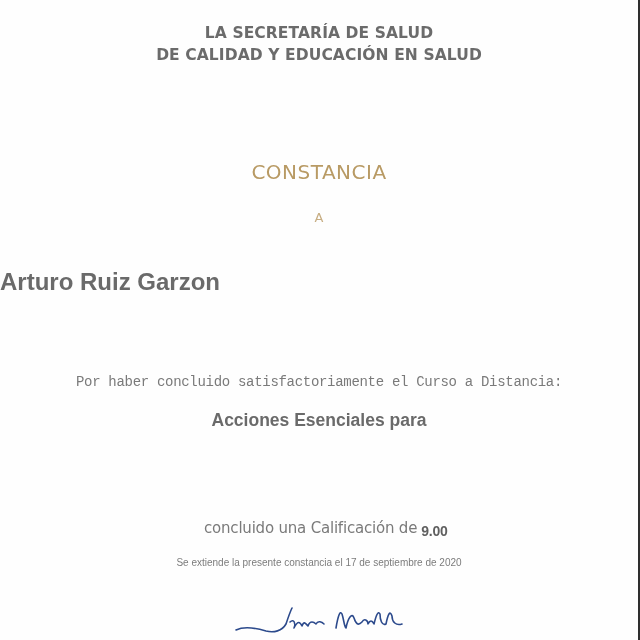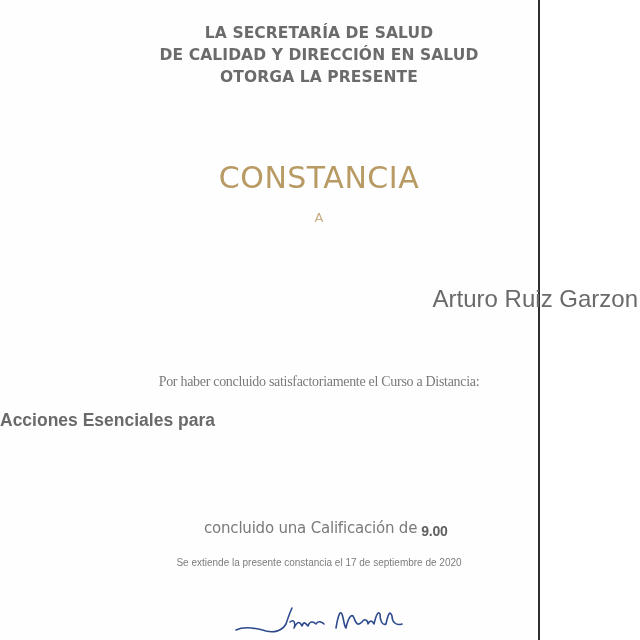--- a/index.html
+++ b/index.html
@@ -5,21 +5,21 @@
     html, body {
       margin: 0;
       padding: 0;
       width: 640px;
       height: 640px;
       overflow: hidden;
       background: #ffffff;
     }
     .page {
       position: relative;
-      width: 540px;
+      width: 640px;
       height: 640px;
       background: #fefefe;
       box-sizing: border-box;
       border-right: 2px solid #2e2e2e;
       font-family: "Liberation Sans", sans-serif;
       color: #6e6e6e;
     }
     .header {
       position: absolute;
       top: 22px;
@@ -34,63 +34,63 @@
       letter-spacing: 0.1px;
     }
     .header div { white-space: nowrap; }
     .title {
       position: absolute;
       top: 160px;
       left: 0;
       width: 638px;
       text-align: center;
       font-family: "DejaVu Sans", sans-serif;
-      font-size: 30px;
+      font-size: 20px;
       letter-spacing: 0.5px;
       color: #b89a64;
     }
     .to {
       position: absolute;
       top: 210px;
       left: 0;
       width: 638px;
       text-align: center;
       font-family: "DejaVu Sans", sans-serif;
       font-size: 13px;
       color: #c7ad82;
     }
     .name {
       position: absolute;
       top: 268px;
       left: 0;
       width: 638px;
-      text-align: right;
+      text-align: left;
       font-family: "Liberation Sans", sans-serif;
-      font-weight: normal;
+      font-weight: bold;
       font-size: 24px;
       color: #6a6a6a;
-      margin-top: 17px;
     }
     .intro {
       position: absolute;
       top: 374px;
       left: 0;
       width: 638px;
       text-align: center;
-      font-family: Liberation Serif, serif;
+      font-family: Liberation Mono, monospace;
       font-size: 14px;
       font-weight: 300;
       color: #7a7a7a;
       letter-spacing: -0.3px;
     }
     .course {
       position: absolute;
       top: 408px;
       left: 0;
       width: 638px;
+      text-align: center;
       font-family: "Liberation Sans", sans-serif;
       font-weight: bold;
       font-size: 17.5px;
       line-height: 24px;
       color: #6a6a6a;
     }
     .line {
       position: absolute;
       font-family: "DejaVu Sans", sans-serif;
       font-size: 15px;
@@ -126,22 +126,21 @@
       height: 34px;
     }
   </style>
 </head>
 <body>
 
 <div class="page">
 
   <div class="header">
     <div>LA SECRETARÍA DE SALUD</div>
-    <div>DE CALIDAD Y DIRECCIÓN EN SALUD</div>
-    <div>OTORGA LA PRESENTE</div>
+    <div>DE CALIDAD Y EDUCACIÓN EN SALUD</div>
   </div>
 
   <div class="title">CONSTANCIA</div>
   <div class="to">A</div>
   <div class="name">Arturo Ruiz Garzon</div>
 
   <div class="intro">Por haber concluido satisfactoriamente el Curso a Distancia:</div>
 
   <div class="course">
     <div>Acciones Esenciales para</div>

